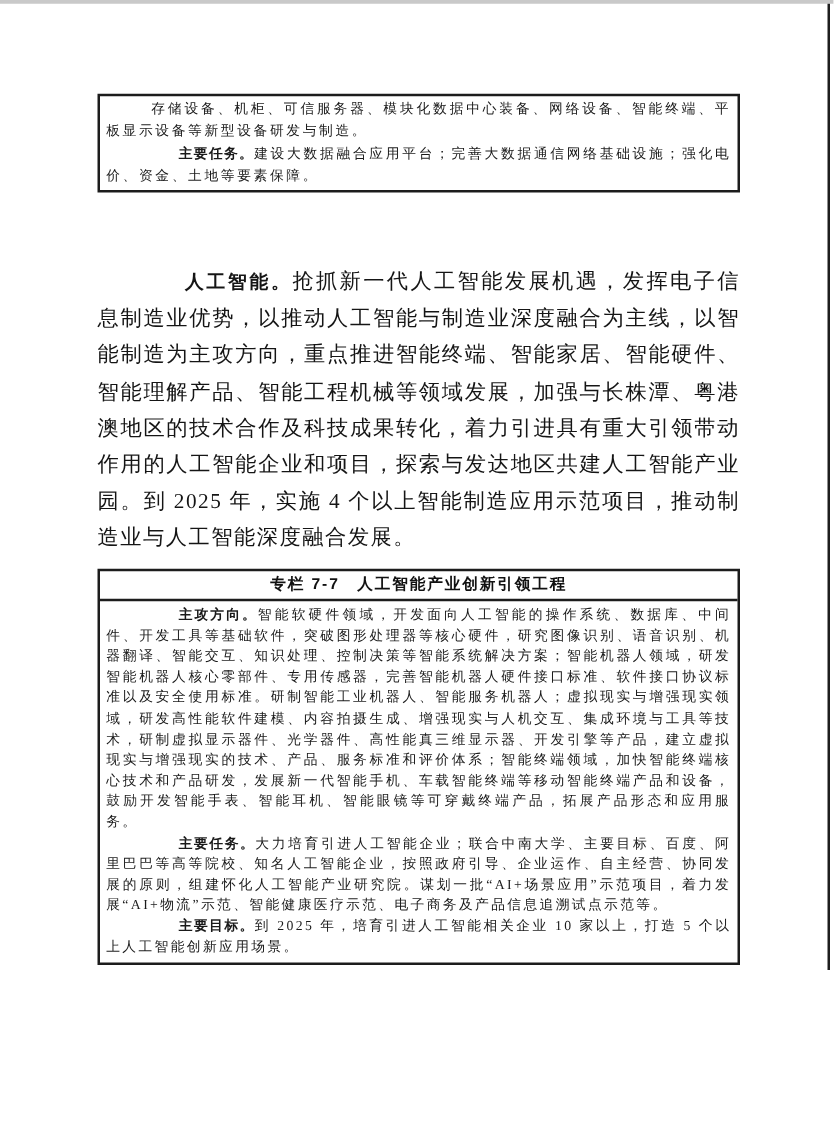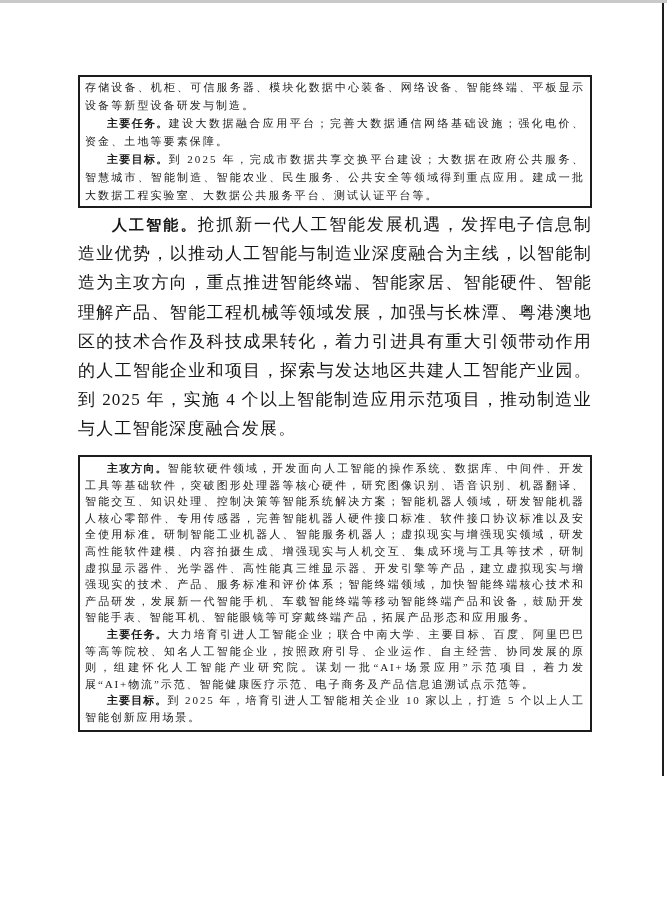--- a/index.html
+++ b/index.html
@@ -52,20 +52,21 @@
     line-height: 18px;
     text-align: justify;
     letter-spacing: 2.1px;
   }
   .indent { text-indent: 2em; }
 
   .lead {
     font-weight: 900;
     font-family: "Liberation Sans", sans-serif;
     letter-spacing: 1px;
+    margin-left: 36px;
   }
 
   
   .main-para {
     position: absolute;
     left: 78px; top: 210px;
     width: 514px;
     margin: 0;
     font-size: 17px;
     line-height: 29.2px;
@@ -125,26 +126,26 @@
 
 <div class="canvas">
 
   <div class="top-strip"></div>
   <div class="right-line"></div>
   <div class="bottom-band"></div>
 
   <div class="top-box">
     <p><span class="lead"></span><span>存储设备、机柜、可信服务器、模块化数据中心装备、网络设备、智能终端、平板显示设备等新型设备研发与制造。</span></p>
     <p class="indent"><span class="lead">主要任务。</span><span>建设大数据融合应用平台；完善大数据通信网络基础设施；强化电价、资金、土地等要素保障。</span></p>
-    <p class="indent"><span class="lead">主要目标。</span><span>到 2025 年，完成市数据共享交换平台建设；大数据在政府公共服务、智慧城市、智能制造、智能农业、民生服务、公共安全等领域得到重点应用。建成一批大数据工程实验室、大数据公共服务平台、测试认证平台等。</span></p>
   </div>
 
   <p class="main-para"><span class="lead">人工智能。</span><span>抢抓新一代人工智能发展机遇，发挥电子信息制造业优势，以推动人工智能与制造业深度融合为主线，以智能制造为主攻方向，重点推进智能终端、智能家居、智能硬件、智能理解产品、智能工程机械等领域发展，加强与长株潭、粤港澳地区的技术合作及科技成果转化，着力引进具有重大引领带动作用的人工智能企业和项目，探索与发达地区共建人工智能产业园。到 2025 年，实施 4 个以上智能制造应用示范项目，推动制造业与人工智能深度融合发展。</span></p>
 
   <div class="feature-box">
+    <div class="box-title">专栏 7-7　人工智能产业创新引领工程</div>
     <div class="box-body">
       <p><span class="lead">主攻方向。</span><span>智能软硬件领域，开发面向人工智能的操作系统、数据库、中间件、开发工具等基础软件，突破图形处理器等核心硬件，研究图像识别、语音识别、机器翻译、智能交互、知识处理、控制决策等智能系统解决方案；智能机器人领域，研发智能机器人核心零部件、专用传感器，完善智能机器人硬件接口标准、软件接口协议标准以及安全使用标准。研制智能工业机器人、智能服务机器人；虚拟现实与增强现实领域，研发高性能软件建模、内容拍摄生成、增强现实与人机交互、集成环境与工具等技术，研制虚拟显示器件、光学器件、高性能真三维显示器、开发引擎等产品，建立虚拟现实与增强现实的技术、产品、服务标准和评价体系；智能终端领域，加快智能终端核心技术和产品研发，发展新一代智能手机、车载智能终端等移动智能终端产品和设备，鼓励开发智能手表、智能耳机、智能眼镜等可穿戴终端产品，拓展产品形态和应用服务。</span></p>
       <p><span class="lead">主要任务。</span><span>大力培育引进人工智能企业；联合中南大学、主要目标、百度、阿里巴巴等高等院校、知名人工智能企业，按照政府引导、企业运作、自主经营、协同发展的原则，组建怀化人工智能产业研究院。谋划一批“AI+场景应用”示范项目，着力发展“AI+物流”示范、智能健康医疗示范、电子商务及产品信息追溯试点示范等。</span></p>
       <p><span class="lead">主要目标。</span><span>到 2025 年，培育引进人工智能相关企业 10 家以上，打造 5 个以上人工智能创新应用场景。</span></p>
     </div>
   </div>
 
   <div class="page-number">76</div>
 
 </div>

